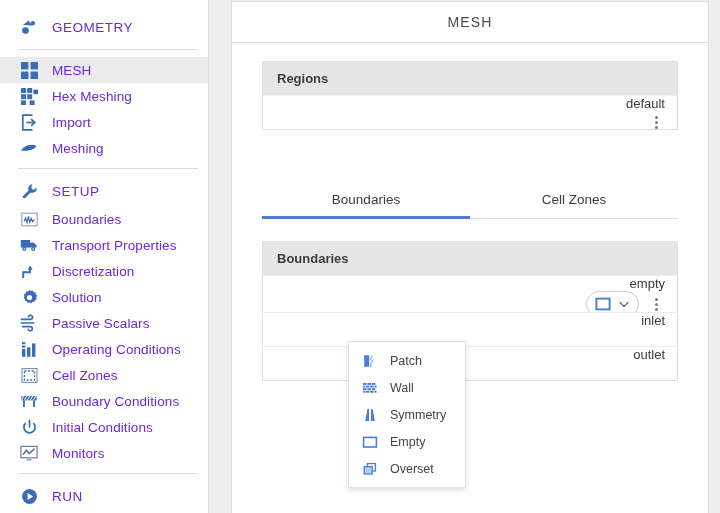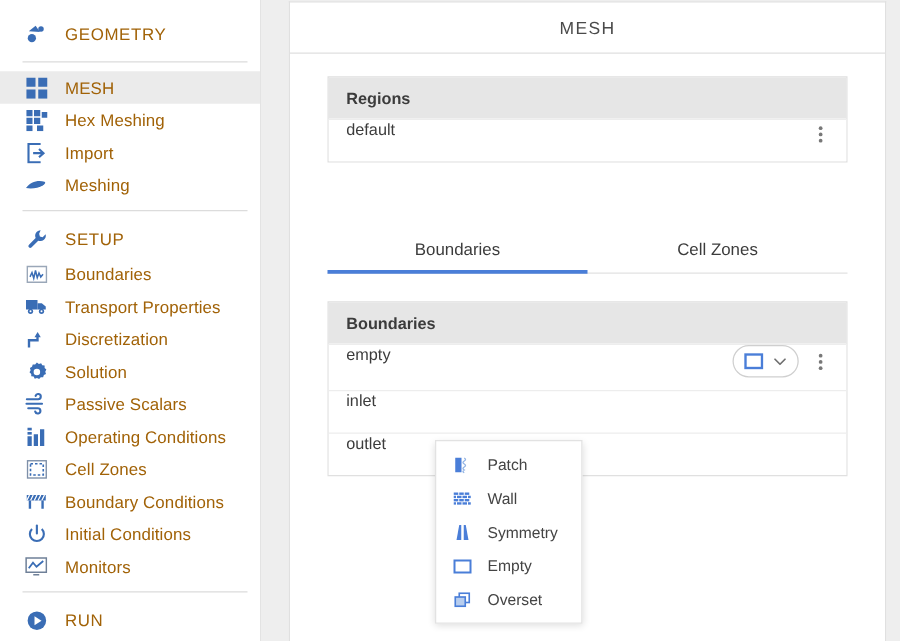--- a/index.html
+++ b/index.html
@@ -47,21 +47,21 @@
     width: 22px;
     height: 22px;
     flex: 0 0 22px;
     display: flex;
     align-items: center;
     justify-content: center;
     margin-right: 12px;
   }
   .nav-label {
     font-size: 13.5px;
-    color: #a16207;
+    color: #6d28d9;
     letter-spacing: 0.1px;
     white-space: nowrap;
   }
   .nav-item.section .nav-label {
     letter-spacing: 0.5px;
   }
   .nav-sep {
     height: 1px;
     background: #dcdcdc;
     margin: 7px 10px 7px 18px;
@@ -109,26 +109,27 @@
     padding-left: 14px;
     box-sizing: border-box;
     font-size: 13px;
     color: #3c3c3c;
     font-weight: bold;
     text-align: center;
   }
   .card-row {
     height: 34px;
     display: flex;
-    align-items: flex-start;
+    align-items: flex-end;
     padding: 0 12px 0 14px;
     box-sizing: border-box;
     border-top: 1px solid #ededed;
     background: #fff;
     position: relative;
+    flex-direction: column;
   }
   .card-row:first-of-type {
     border-top: none;
   }
   .row-label {
     flex: 1 1 auto;
     font-size: 13px;
     color: #3c3c3c;
   }
   .row-actions {
@@ -196,21 +197,21 @@
     position: absolute;
     left: 0; right: 0; bottom: -1px;
     height: 3px;
     background: #4a7ed8;
   }
 
   
   #type-menu {
     position: absolute;
     left: 348px;
-    top: 352px;
+    top: 341px;
     width: 118px;
     background: #ffffff;
     border: 1px solid #e2e2e2;
     box-shadow: 0 2px 6px rgba(0,0,0,0.14);
     padding: 5px 0 5px 0;
     box-sizing: border-box;
     z-index: 50;
   }
   .menu-item {
     display: flex;

